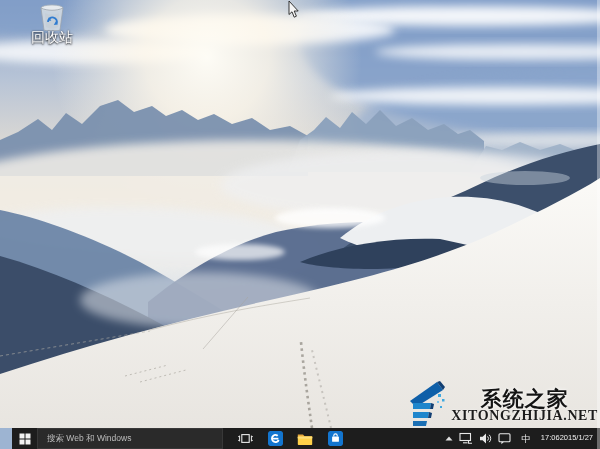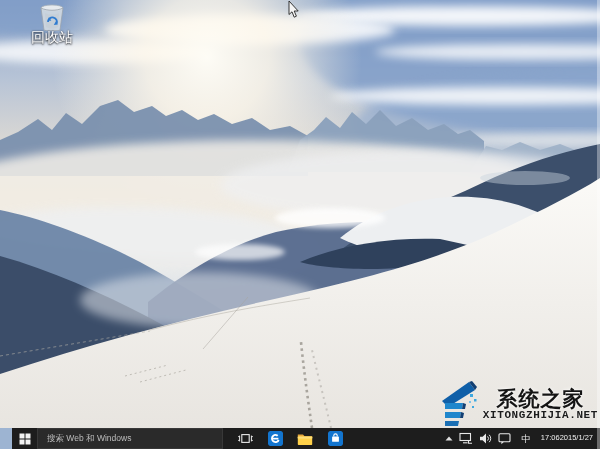--- a/index.html
+++ b/index.html
@@ -25,21 +25,21 @@
   #cursor { position:absolute; left:288px; top:1px; width:12px; height:18px; pointer-events:none; }
 
   
   #watermark { position:absolute; left:455px; top:379px; width:143px; height:49px;
     display:flex; align-items:flex-start;justify-content:flex-end; }
   #watermark .wm-logo { width:42px; height:48px; flex:0 0 auto; }
   #watermark .wm-text { margin-left:2px; display:flex; flex-direction:column; align-items:center; }
   #watermark .wm-title { font-size:21px; font-weight:bold; color:#141414; letter-spacing:1px;
     line-height:24px; margin-top:8px; white-space:nowrap;
     text-shadow:0 0 2px rgba(255,255,255,0.9), 0 0 4px rgba(255,255,255,0.7); }
-  #watermark .wm-sub { font-family:Liberation Mono, monospace; font-size:11px; font-weight:bold;
+  #watermark .wm-sub { font-family:Liberation Serif, serif; font-size:14px; font-weight:bold;
     color:#1c1c1c; letter-spacing:0.6px; line-height:9px; white-space:nowrap;
     text-shadow:0 0 2px rgba(255,255,255,0.85); }
 
   
   #taskbar { position:absolute; left:0; top:428px; width:600px; height:21px;
     background:#1d1d1d; display:flex; align-items:stretch;margin-left:12px; }
   #start-button { width:25px; height:21px; display:flex; align-items:center; justify-content:center;
     background:#1d1d1d; border:none; cursor:pointer; }
   #search-box { width:186px; height:21px; background:#2a2a2a; border:1px solid #383838;
     display:flex; align-items:center; padding-left:9px; cursor:text; }

